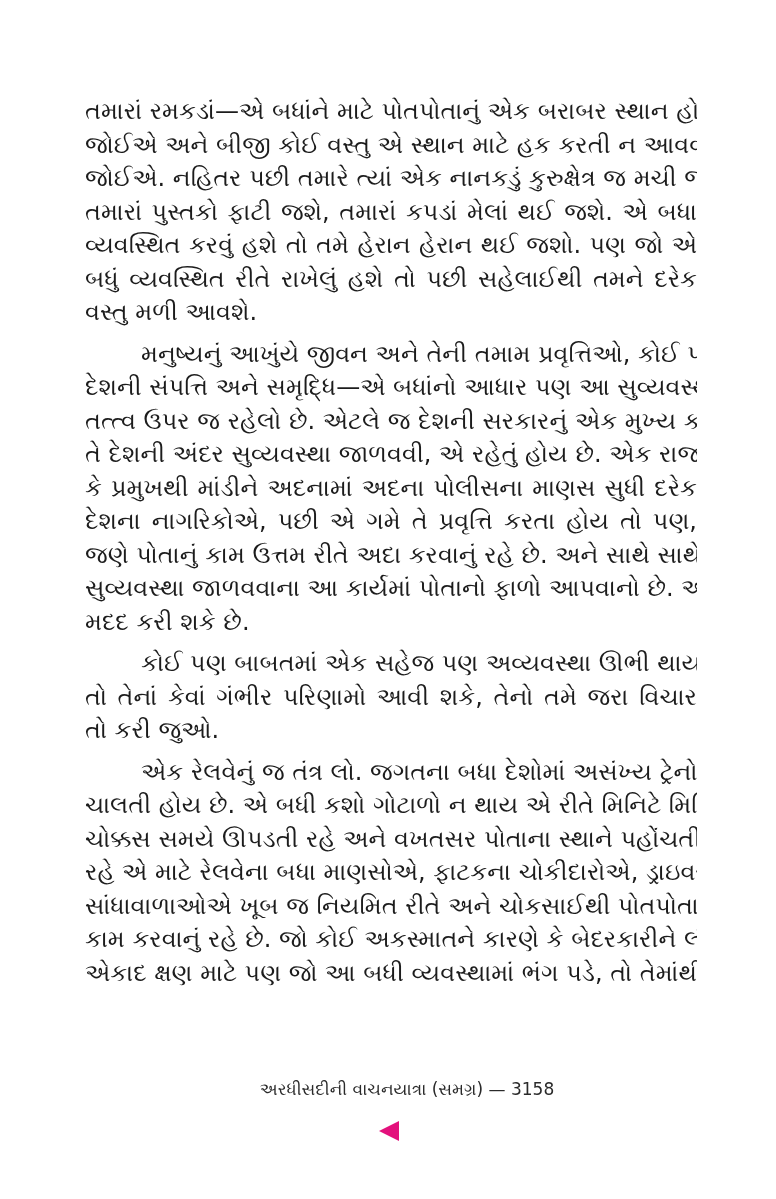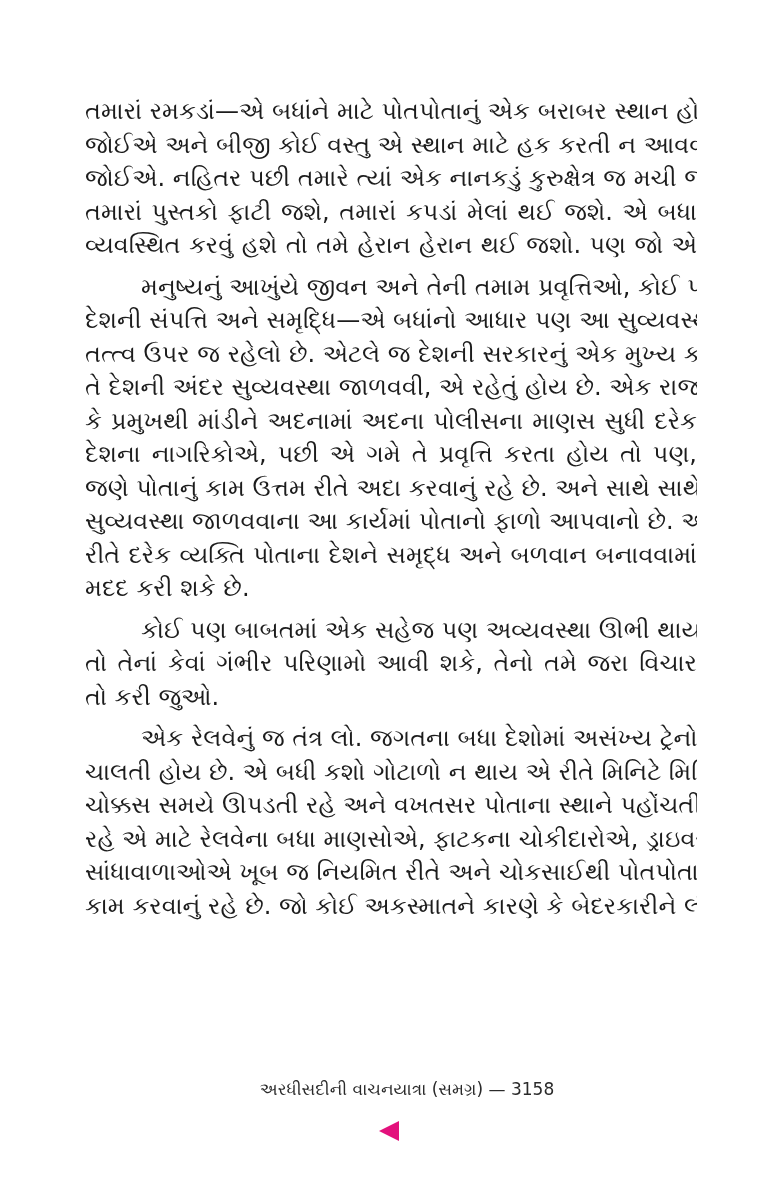--- a/index.html
+++ b/index.html
@@ -67,44 +67,46 @@
 <body>
 
 <div class="page">
   <div class="text-block">
       <div class="para">
         <div class="line">તમારાં રમકડાં—એ બધાંને માટે પોતપોતાનું એક બરાબર સ્થાન હોવું</div>
         <div class="line">જોઈએ અને બીજી કોઈ વસ્તુ એ સ્થાન માટે હક કરતી ન આવવી</div>
         <div class="line">જોઈએ. નહિતર પછી તમારે ત્યાં એક નાનકડું કુરુક્ષેત્ર જ મચી જશે.</div>
         <div class="line">તમારાં પુસ્તકો ફાટી જશે, તમારાં કપડાં મેલાં થઈ જશે. એ બધા</div>
         <div class="line">વ્યવસ્થિત કરવું હશે તો તમે હેરાન હેરાન થઈ જશો. પણ જો એ</div>
+        <div class="line">બધું વ્યવસ્થિત રીતે રાખેલું હશે તો પછી સહેલાઈથી તમને દરેક</div>
+        <div class="line last">વસ્તુ મળી આવશે.</div>
       </div>
       <div class="para">
         <div class="line first-indent">મનુષ્યનું આખુંયે જીવન અને તેની તમામ પ્રવૃત્તિઓ, કોઈ પણ</div>
         <div class="line">દેશની સંપત્તિ અને સમૃદ્ધિ—એ બધાંનો આધાર પણ આ સુવ્યવસ્થાના</div>
         <div class="line">તત્ત્વ ઉપર જ રહેલો છે. એટલે જ દેશની સરકારનું એક મુખ્ય કામ</div>
         <div class="line">તે દેશની અંદર સુવ્યવસ્થા જાળવવી, એ રહેતું હોય છે. એક રાજા</div>
         <div class="line">કે પ્રમુખથી માંડીને અદનામાં અદના પોલીસના માણસ સુધી દરેક</div>
         <div class="line">દેશના નાગરિકોએ, પછી એ ગમે તે પ્રવૃત્તિ કરતા હોય તો પણ,</div>
         <div class="line">જણે પોતાનું કામ ઉત્તમ રીતે અદા કરવાનું રહે છે. અને સાથે સાથે</div>
         <div class="line">સુવ્યવસ્થા જાળવવાના આ કાર્યમાં પોતાનો ફાળો આપવાનો છે. આ</div>
-        <div class="line">રીતે દરેક વ્યક્તિ પોતાના દેશને સમૃદ્ધ અને બળવાન બનાવવામાં</div>
         <div class="line last">મદદ કરી શકે છે.</div>
       </div>
       <div class="para">
         <div class="line first-indent">કોઈ પણ બાબતમાં એક સહેજ પણ અવ્યવસ્થા ઊભી થાય</div>
         <div class="line">તો તેનાં કેવાં ગંભીર પરિણામો આવી શકે, તેનો તમે જરા વિચાર</div>
         <div class="line last">તો કરી જુઓ.</div>
       </div>
       <div class="para">
         <div class="line first-indent">એક રેલવેનું જ તંત્ર લો. જગતના બધા દેશોમાં અસંખ્ય ટ્રેનો</div>
         <div class="line">ચાલતી હોય છે. એ બધી કશો ગોટાળો ન થાય એ રીતે મિનિટે મિનિટ</div>
         <div class="line">ચોક્કસ સમયે ઊપડતી રહે અને વખતસર પોતાના સ્થાને પહોંચતી</div>
         <div class="line">રહે એ માટે રેલવેના બધા માણસોએ, ફાટકના ચોકીદારોએ, ડ્રાઇવરોએ,</div>
         <div class="line">સાંધાવાળાઓએ ખૂબ જ નિયમિત રીતે અને ચોકસાઈથી પોતપોતાનું</div>
         <div class="line">કામ કરવાનું રહે છે. જો કોઈ અકસ્માતને કારણે કે બેદરકારીને લીધે</div>
+        <div class="line last">એકાદ ક્ષણ માટે પણ જો આ બધી વ્યવસ્થામાં ભંગ પડે, તો તેમાંથી</div>
       </div>
     </div>
   <div class="footer">
     <span>અરધીસદીની વાચનયાત્રા (સમગ્ર) — 3158</span>
   </div>
   <div class="nav-arrow" style="border-right-color: rgb(227, 17, 124);"></div>
 </div>
 
 </body></html>

